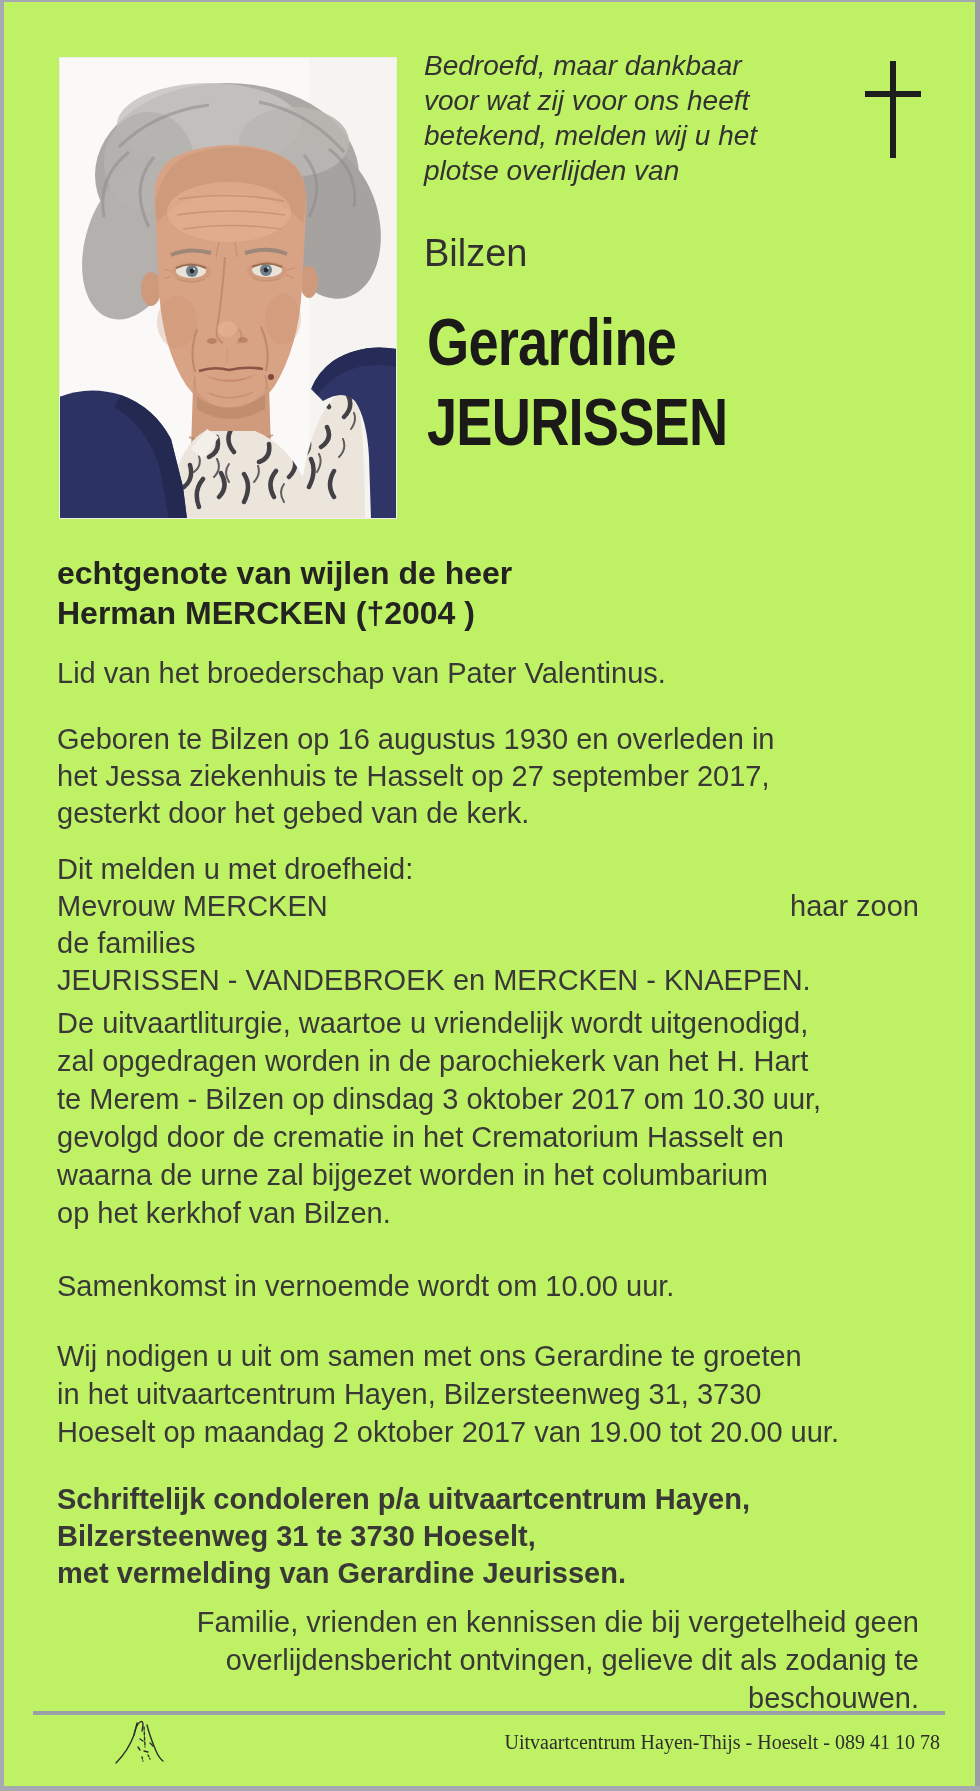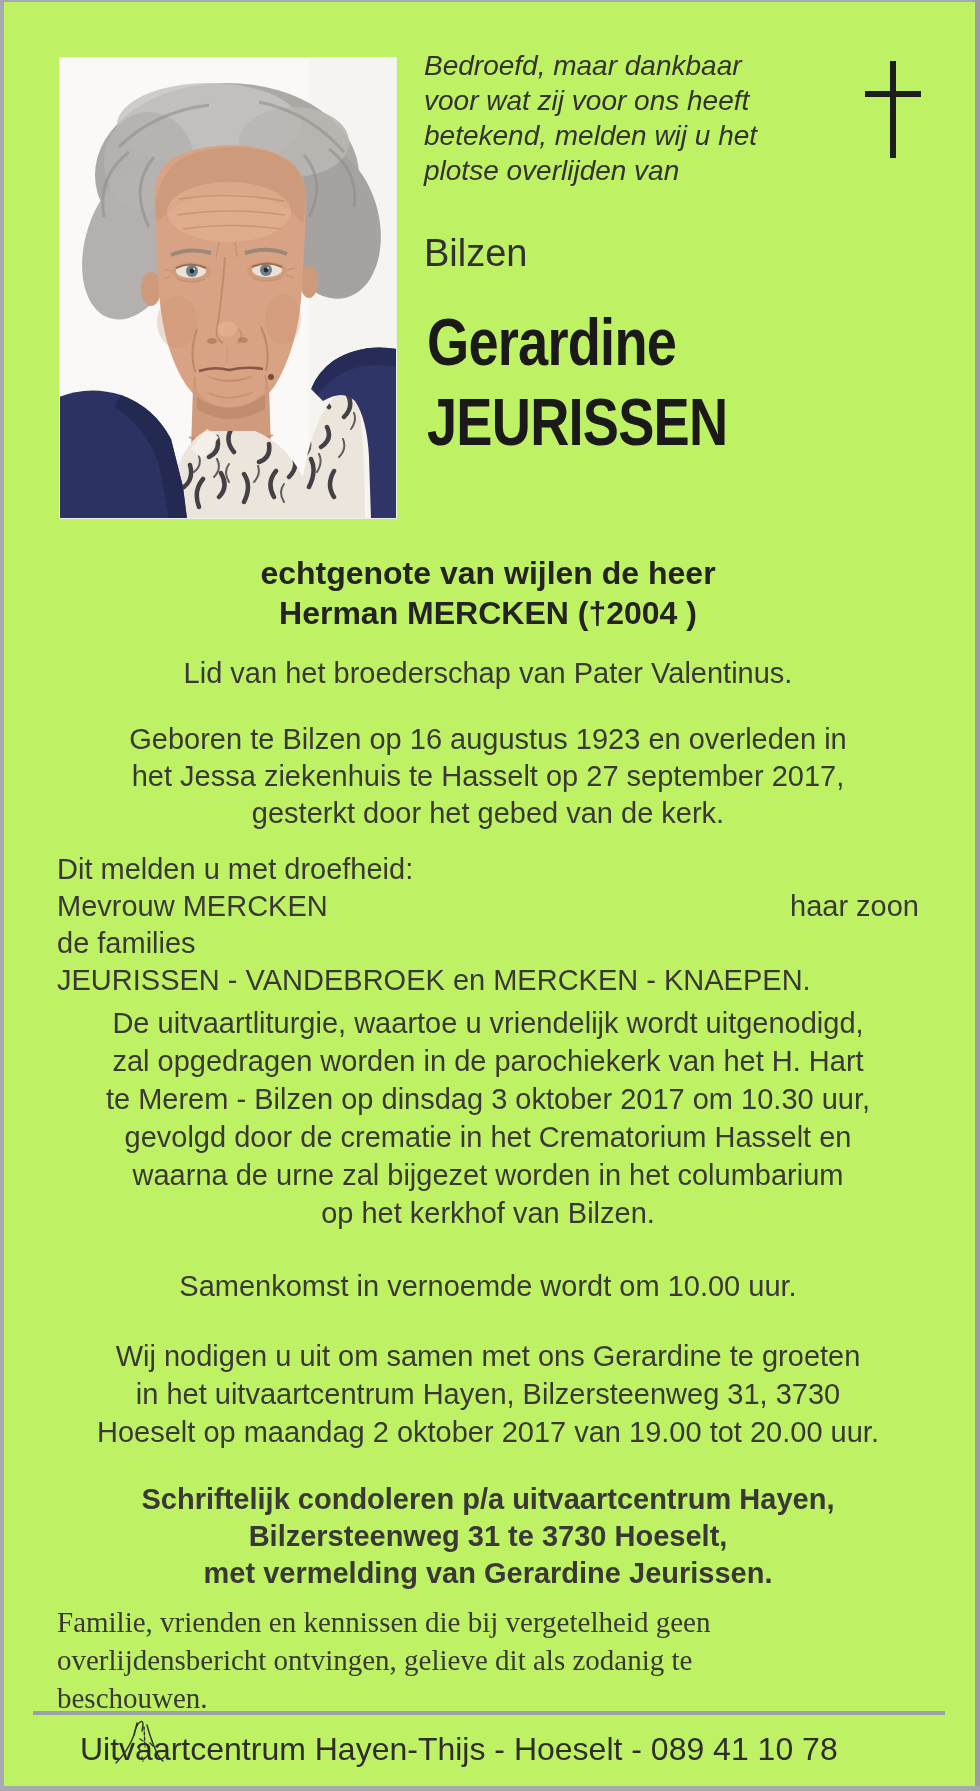--- a/index.html
+++ b/index.html
@@ -24,37 +24,37 @@
   .intro{
     position:absolute;left:424px;top:48px;width:520px;
     font-size:28px;line-height:35px;font-style:italic;color:#343231;
   }
   .salutation{position:absolute;left:424px;top:232px;font-size:38px;color:#333130;}
   .name{
     position:absolute;left:427px;top:302px;width:560px;
     font-size:67px;line-height:80px;font-weight:700;color:#1b1a19;
     letter-spacing:-1px;transform:scaleX(0.81);transform-origin:0 0;
   }
-  .centered{position:absolute;left:57px;width:862px;text-align:center;}
+  .centered{position:absolute;left:57px;width:862px;}
   .spouse{top:553px;font-size:32px;line-height:40px;font-weight:700;color:#242322;}
   .membership{top:655px;font-size:29px;line-height:37px;}
   .life{top:721px;font-size:29px;line-height:37px;}
   .announce{position:absolute;left:57px;width:862px;top:851px;font-size:29px;line-height:37px;text-align:left;}
   .announce-row{display:flex;justify-content:space-between;}
   .service{top:1004px;font-size:29px;line-height:38px;}
   .gathering{top:1267px;font-size:29px;line-height:38px;}
   .visitation{top:1337px;font-size:29px;line-height:38px;}
   .condolences{top:1481px;font-size:29px;line-height:37px;font-weight:bold;}
-  .notice{position:absolute;left:57px;width:862px;top:1603px;font-size:29px;line-height:38px;text-align:left;font-family:Liberation Serif, serif;}
+  .notice{position:absolute;left:57px;width:862px;top:1603px;font-size:29px;line-height:38px;text-align:right;}
 
   .rule{position:absolute;left:33px;top:1711px;width:912px;height:4px;background:#9aa0a8;}
   .logo{position:absolute;left:113px;top:1717px;width:56px;height:50px;}
   .footer-line{
-    position:absolute;left:80px;top:1731px;width:860px;text-align:left;
-    font-family:Liberation Sans, sans-serif;font-size:32px;color:#2e2d2c;
+    position:absolute;left:80px;top:1731px;width:860px;text-align:right;
+    font-family:Liberation Serif, serif;font-size:20px;color:#2e2d2c;
   }
 </style>
 </head>
 <body>
 
 <div class="page">
   <div class="frame top"></div>
   <div class="frame left"></div>
   <div class="frame right"></div>
   <div class="frame bottom"></div>
@@ -160,21 +160,21 @@
   <div class="name">
     <div>Gerardine</div>
     <div>JEURISSEN</div>
   </div>
 
   <div class="centered spouse multiline">echtgenote van wijlen de heer
 Herman MERCKEN (†2004 )</div>
 
   <div class="centered membership">Lid van het broederschap van Pater Valentinus.</div>
 
-  <div class="centered life multiline">Geboren te Bilzen op 16 augustus 1923 en overleden in
+  <div class="centered life multiline">Geboren te Bilzen op 16 augustus 1930 en overleden in
 het Jessa ziekenhuis te Hasselt op 27 september 2017,
 gesterkt door het gebed van de kerk.</div>
 
   <div class="announce">
     <div>Dit melden u met droefheid:</div>
     <div class="announce-row">
       <span>Mevrouw MERCKEN</span>
       <span>haar zoon</span>
     </div>
     <div>de families</div>

